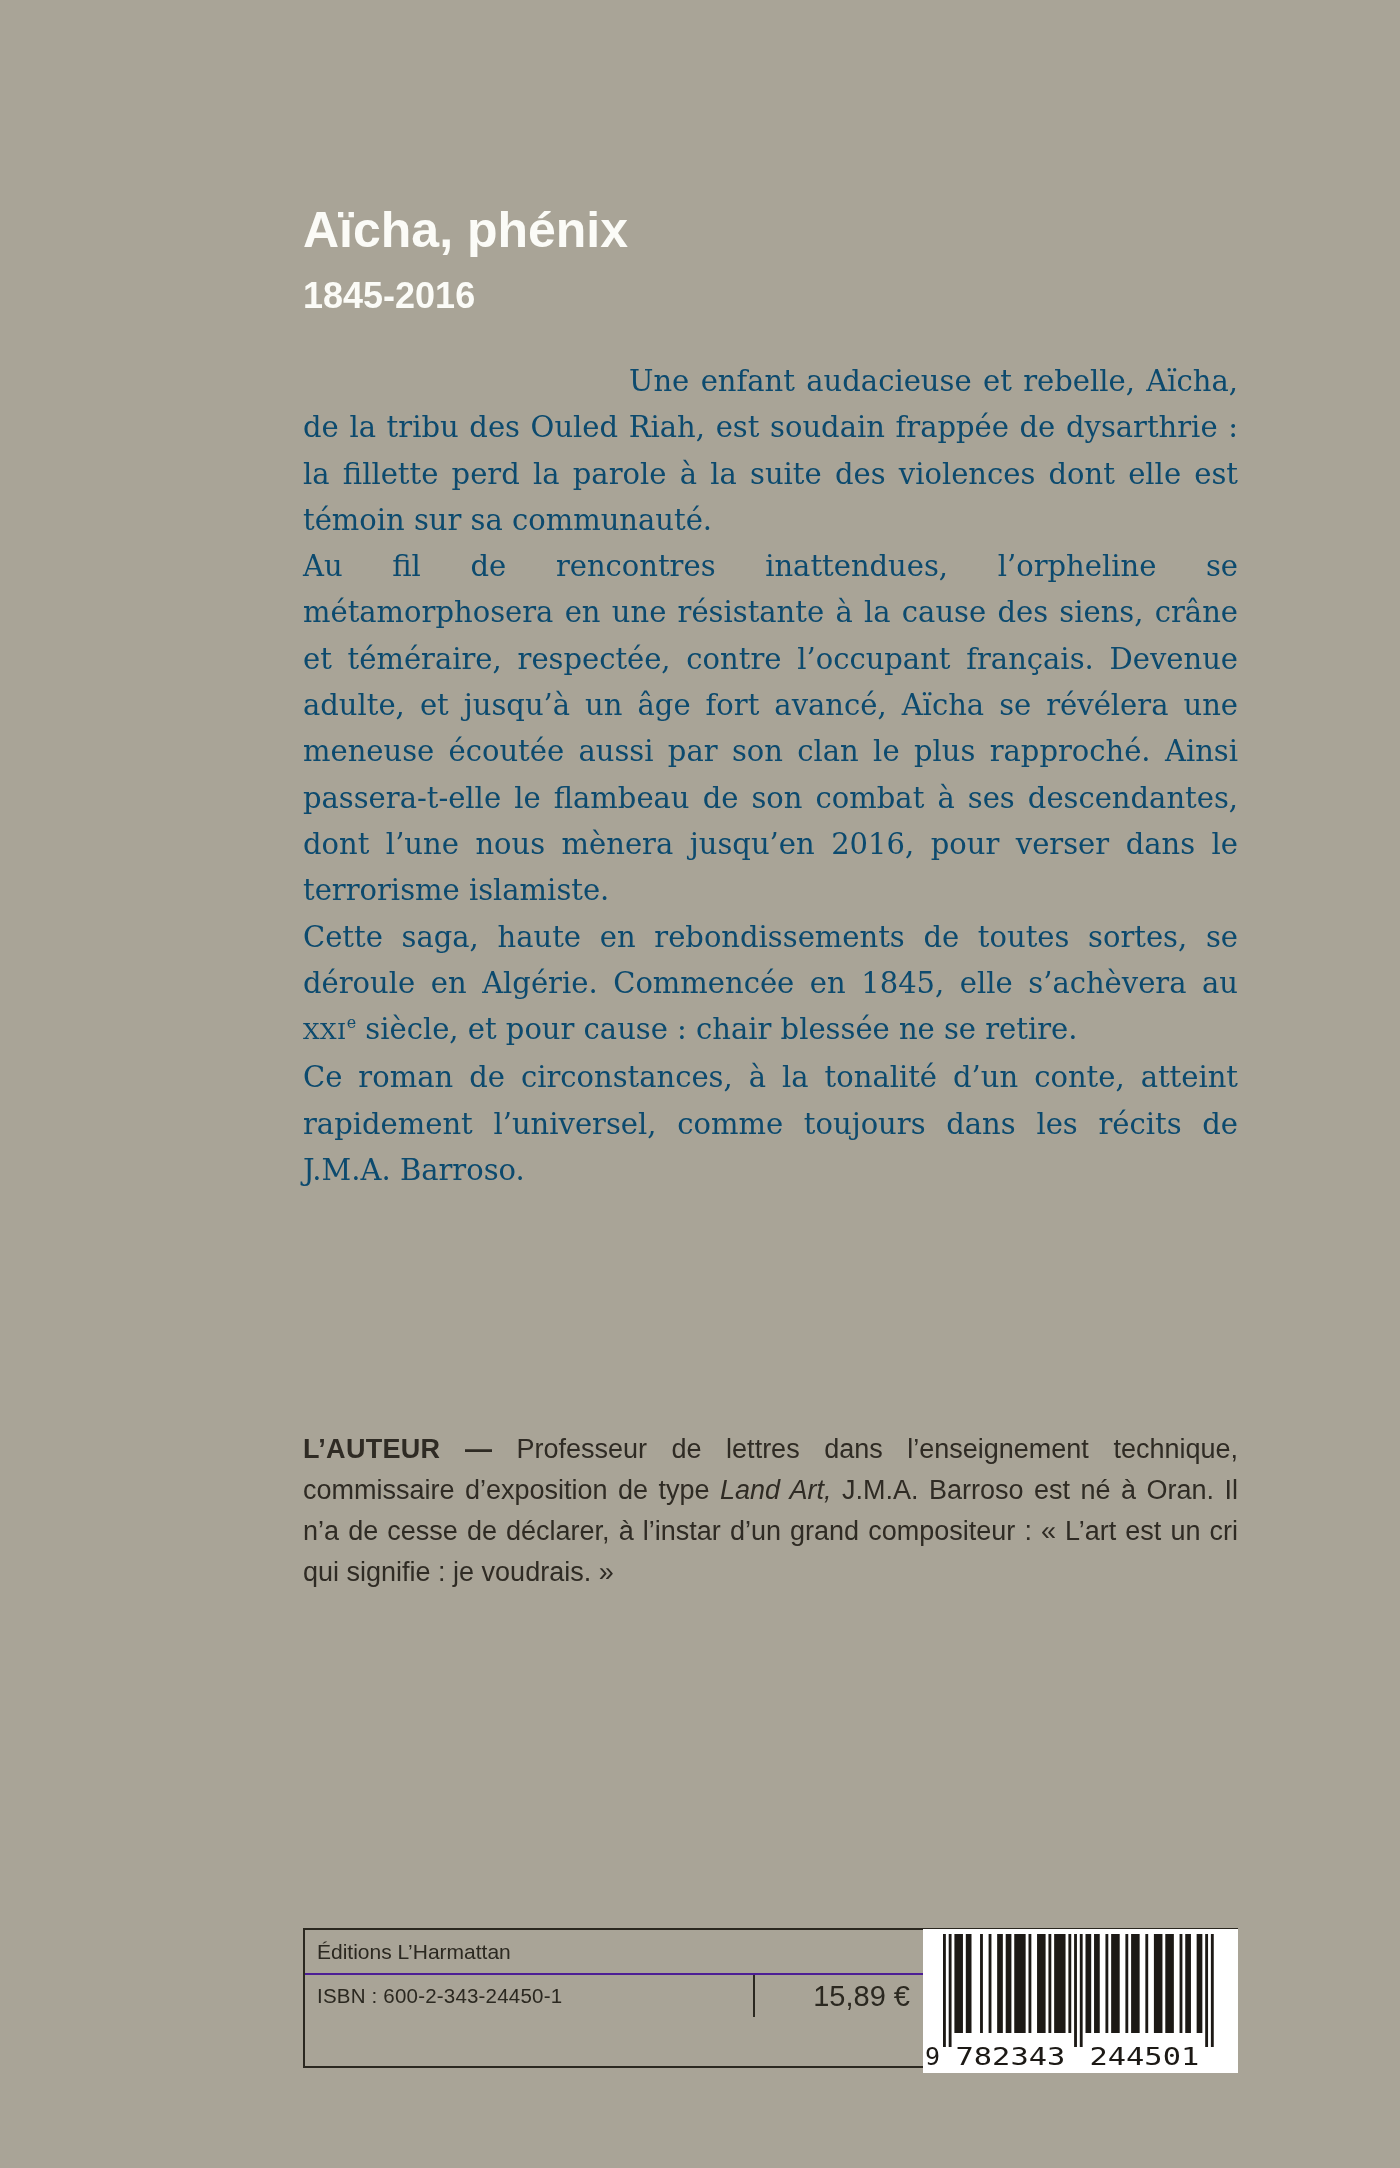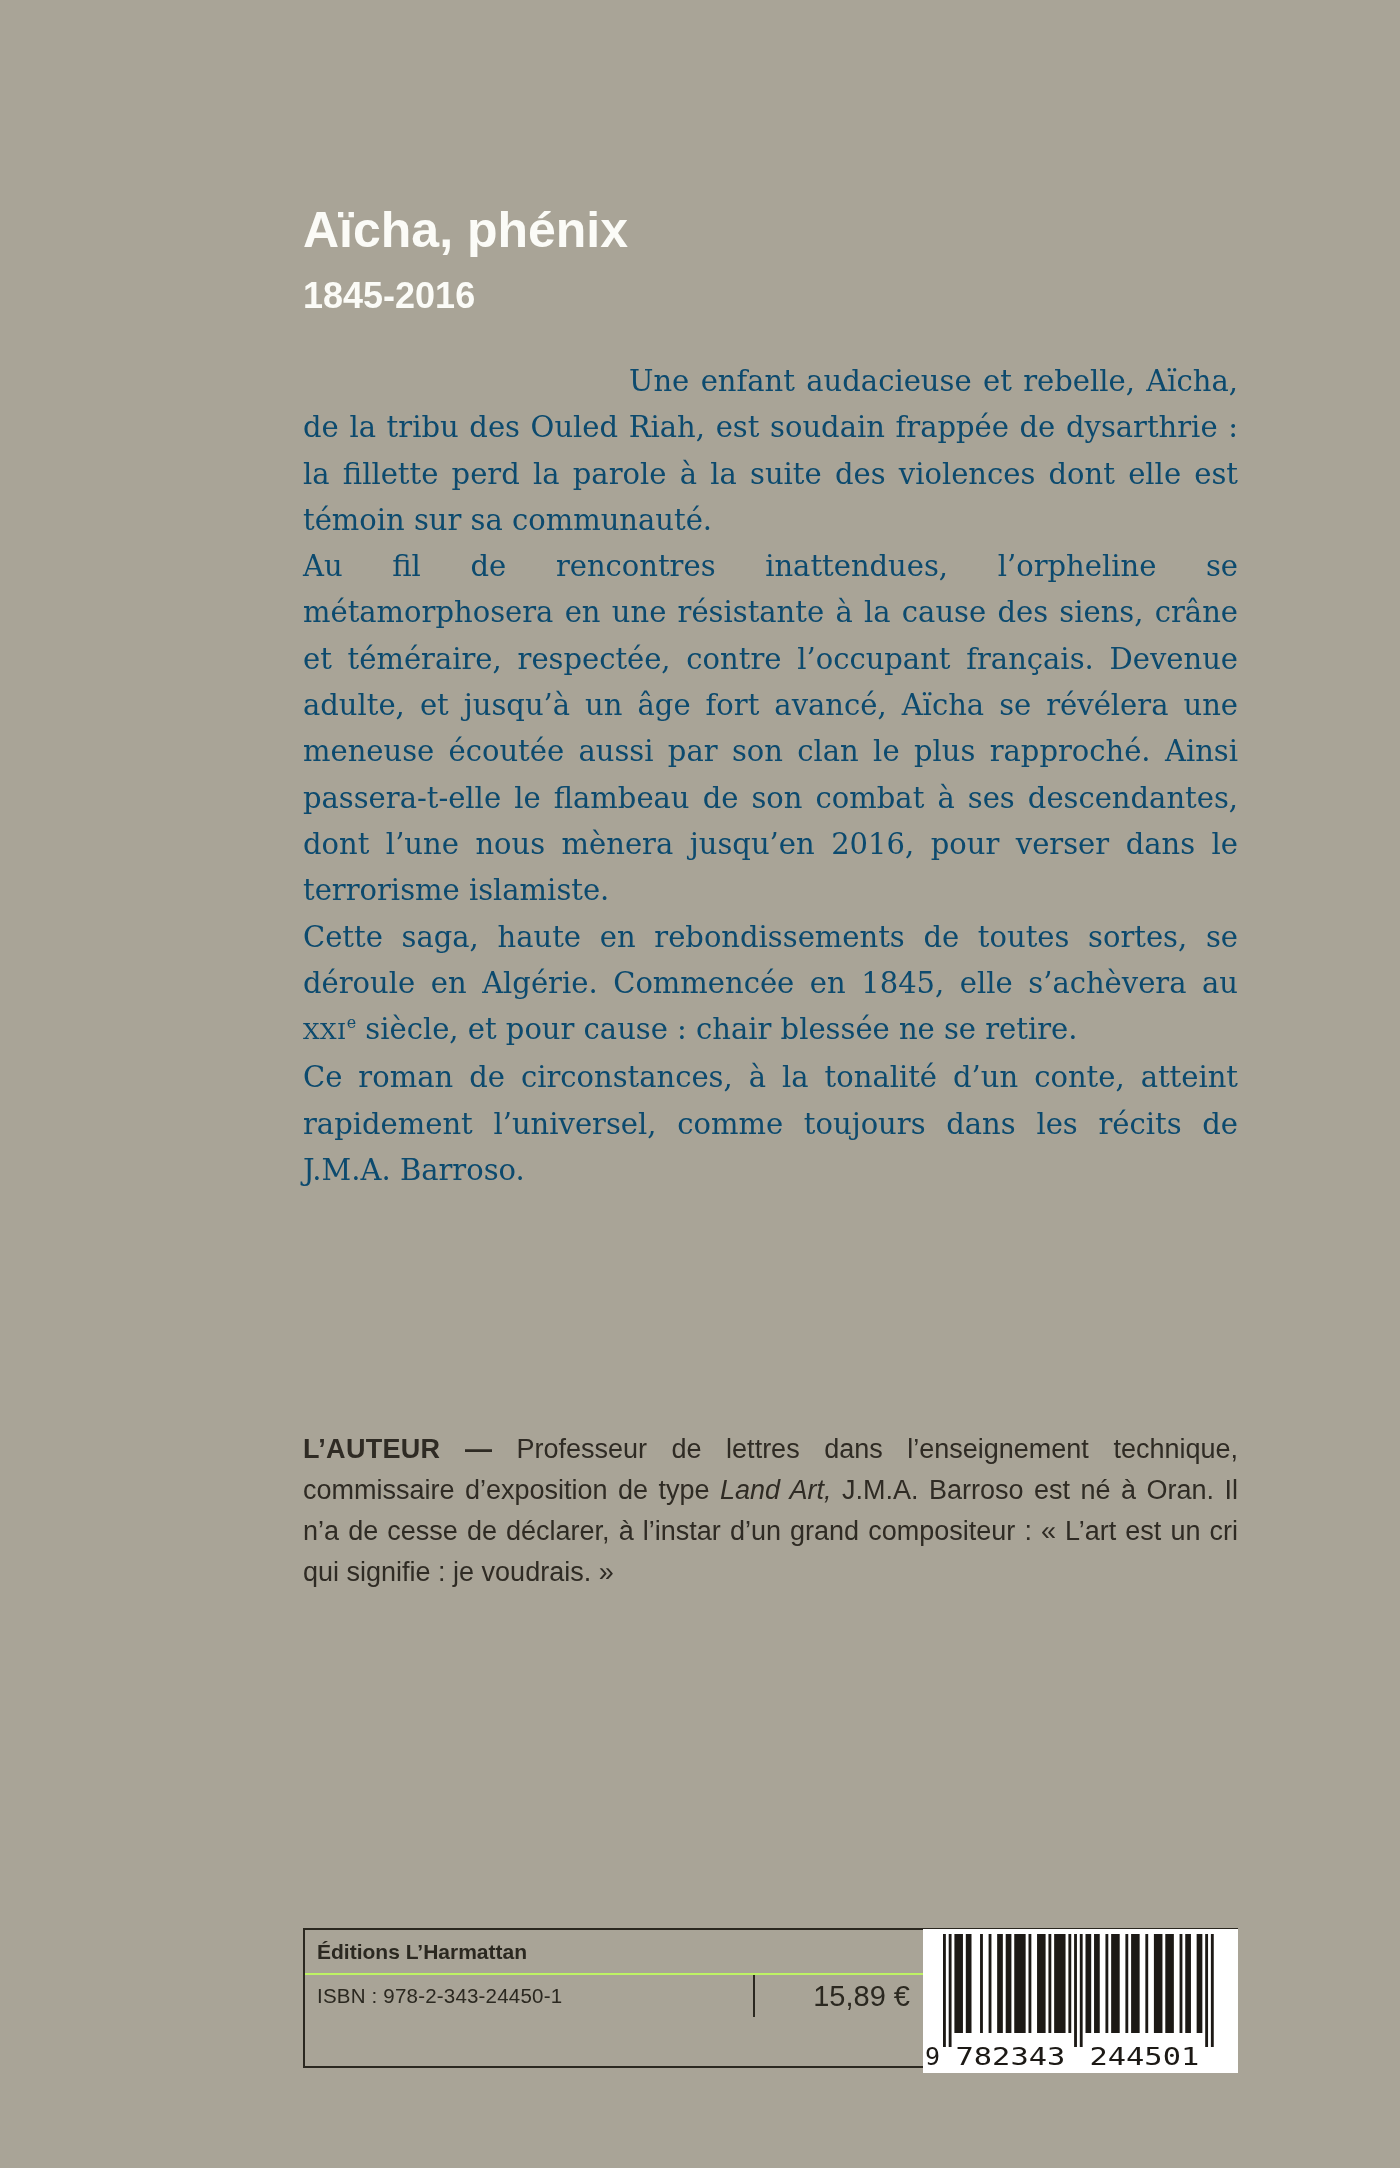--- a/index.html
+++ b/index.html
@@ -53,21 +53,21 @@
     box-sizing:border-box;
     border:2px solid #2b2820;
     color:#2b2820;
     font-family:"Liberation Sans",sans-serif;
   }
   .pubrow{
     box-sizing:border-box;
     display:flex;align-items:center;
     padding-left:12px;
   }
-  .row1{height:45px;border-bottom:2px solid #bef264;font-weight:bold;font-size:21px;}
+  .row1{height:45px;border-bottom:2px solid #4c1d95;font-weight:normal;font-size:21px;}
   .row2{height:45px;border-bottom:2px solid #2b2820;font-weight:bold;font-size:21px;}
   .row3{height:42px;padding-left:0;}
   .isbn-cell{
     box-sizing:border-box;width:450px;height:100%;
     border-right:2px solid #2b2820;
     display:flex;align-items:center;padding-left:12px;
     font-size:20.5px;letter-spacing:0.2px;
   }
   .price-cell{
     box-sizing:border-box;flex:1;height:100%;
@@ -102,21 +102,21 @@
     <span class="dash">—</span>
     <span>Professeur de lettres dans l’enseignement technique, commissaire d’exposition de type </span><span class="it">Land Art,</span><span> J.M.A. Barroso est né à Oran. Il n’a de cesse de déclarer, à l’instar d’un grand compositeur : « L’art est un cri qui signifie : je voudrais. »</span>
   </div>
 
   <div class="pubtable">
     <div class="pubrow row1">
       <span>Éditions L’Harmattan</span>
     </div>
     <div class="pubrow row3">
       <div class="isbn-cell">
-        <span>ISBN : 978-2-343-24450-1</span>
+        <span>ISBN : 600-2-343-24450-1</span>
       </div>
       <div class="price-cell">
         <span>15,89 €</span>
       </div>
     </div>
   </div>
 
   <div class="barcode">
     <svg id="barcode-svg" width="315" height="144" viewBox="0 0 315 144" xmlns="http://www.w3.org/2000/svg">
         <rect x="20.00" y="5" width="2.85" height="113" fill="#1c1915"></rect>

